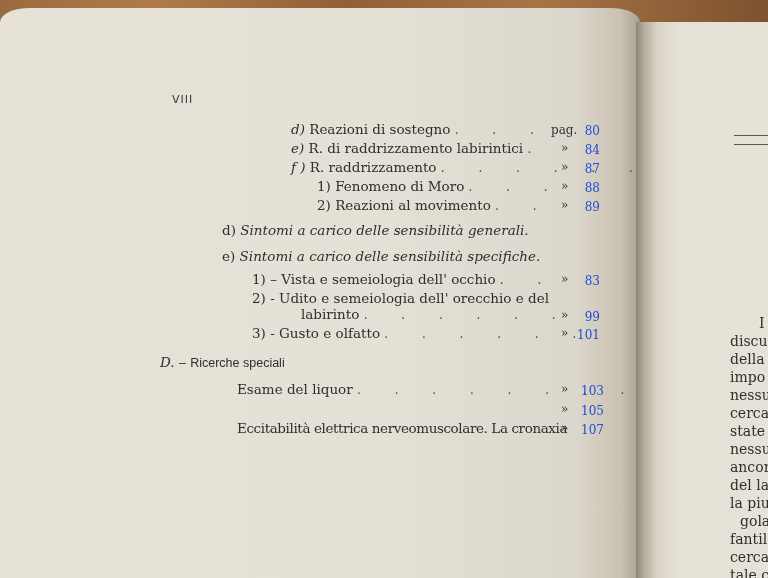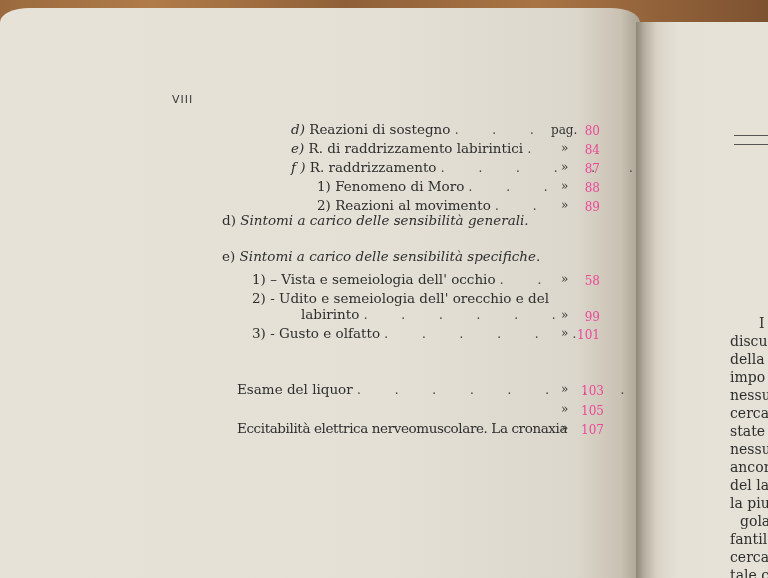--- a/index.html
+++ b/index.html
@@ -17,21 +17,21 @@
   .page-right {
     position:absolute; left:636px; top:22px; width:140px; height:560px;
     background: linear-gradient(90deg,#8c8578 0%,#b6ae9f 6%,#d9d3c7 15%,#e5e1d7 30%,#e6e2d8 100%);
   }
   .folio {
     position:absolute; left:172px; top:93px; font-size:11px; color:#3a3a3a;
     letter-spacing:1px; font-family:"DejaVu Sans", sans-serif;
   }
   .toc { position:absolute; left:0; top:0; width:640px; height:578px; color:#2e2e2e; }
   .row { position:absolute; font-size:13.5px; white-space:nowrap; line-height:16px; }
-  .pg { position:absolute; font-size:12px; color:#ec4899; text-align:right; width:30px; }
+  .pg { position:absolute; font-size:12px; color:#1d4ed8; text-align:right; width:30px; }
   .ref { position:absolute; font-size:12px; color:#333; }
   .dots { letter-spacing: 15px; color:#444; font-size:12px; }
   .sect { font-style:italic; }
   .sans { font-family:"Liberation Sans", sans-serif; font-size:12.5px; }
   .rule { position:absolute; left:734px; width:40px; height:1px; background:#555; }
   .rt { position:absolute; font-size:14px; color:#2e2e2e; white-space:nowrap; left:730px; }
 </style>
 </head>
 <body>
 
@@ -75,56 +75,61 @@
   <div class="pg" style="left:570px;top:181px">88</div>
 
   <div class="row" style="left:317px;top:197px">
     <span>2)</span>
     <span>Reazioni al movimento</span>
     <span class="dots"> . .</span>
   </div>
   <div class="ref" style="left:561px;top:198px">»</div>
   <div class="pg" style="left:570px;top:200px">89</div>
 
-  <div class="row" style="left:222px;top:212px">
+  <div class="row" style="left:222px;top:222px">
     <span>d)</span>
     <span class="sect">Sintomi a carico delle sensibilità generali.</span>
   </div>
   <div class="row" style="left:222px;top:248px">
     <span>e)</span>
     <span class="sect">Sintomi a carico delle sensibilità specifiche.</span>
   </div>
 
   <div class="row" style="left:252px;top:271px">
     <span>1) –</span>
     <span>Vista e semeiologia dell' occhio</span>
     <span class="dots"> . .</span>
   </div>
   <div class="ref" style="left:561px;top:272px">»</div>
-  <div class="pg" style="left:570px;top:274px">58</div>
+  <div class="pg" style="left:570px;top:274px">83</div>
 
   <div class="row" style="left:252px;top:290px">
     <span>2) -</span>
     <span>Udito e semeiologia dell' orecchio e del</span>
   </div>
   <div class="row" style="left:301px;top:306px">
     <span>labirinto</span>
     <span class="dots"> . . . . . .</span>
   </div>
   <div class="ref" style="left:561px;top:308px">»</div>
   <div class="pg" style="left:570px;top:310px">99</div>
 
   <div class="row" style="left:252px;top:325px">
     <span>3) -</span>
     <span>Gusto e olfatto</span>
     <span class="dots"> . . . . . .</span>
   </div>
   <div class="ref" style="left:561px;top:326px">»</div>
   <div class="pg" style="left:570px;top:328px">101</div>
 
+  <div class="row" style="left:160px;top:354px">
+    <i>D.</i>
+    <span class="sans">–</span>
+    <span class="sans">Ricerche speciali</span>
+  </div>
 
   <div class="row" style="left:237px;top:381px">
     <span>Esame del liquor</span>
     <span class="dots"> . . . . . . . .</span>
   </div>
   <div class="ref" style="left:561px;top:382px">»</div>
   <div class="pg" style="left:574px;top:384px">103</div>
 
   <div class="ref" style="left:561px;top:402px">»</div>
   <div class="pg" style="left:574px;top:404px">105</div>

